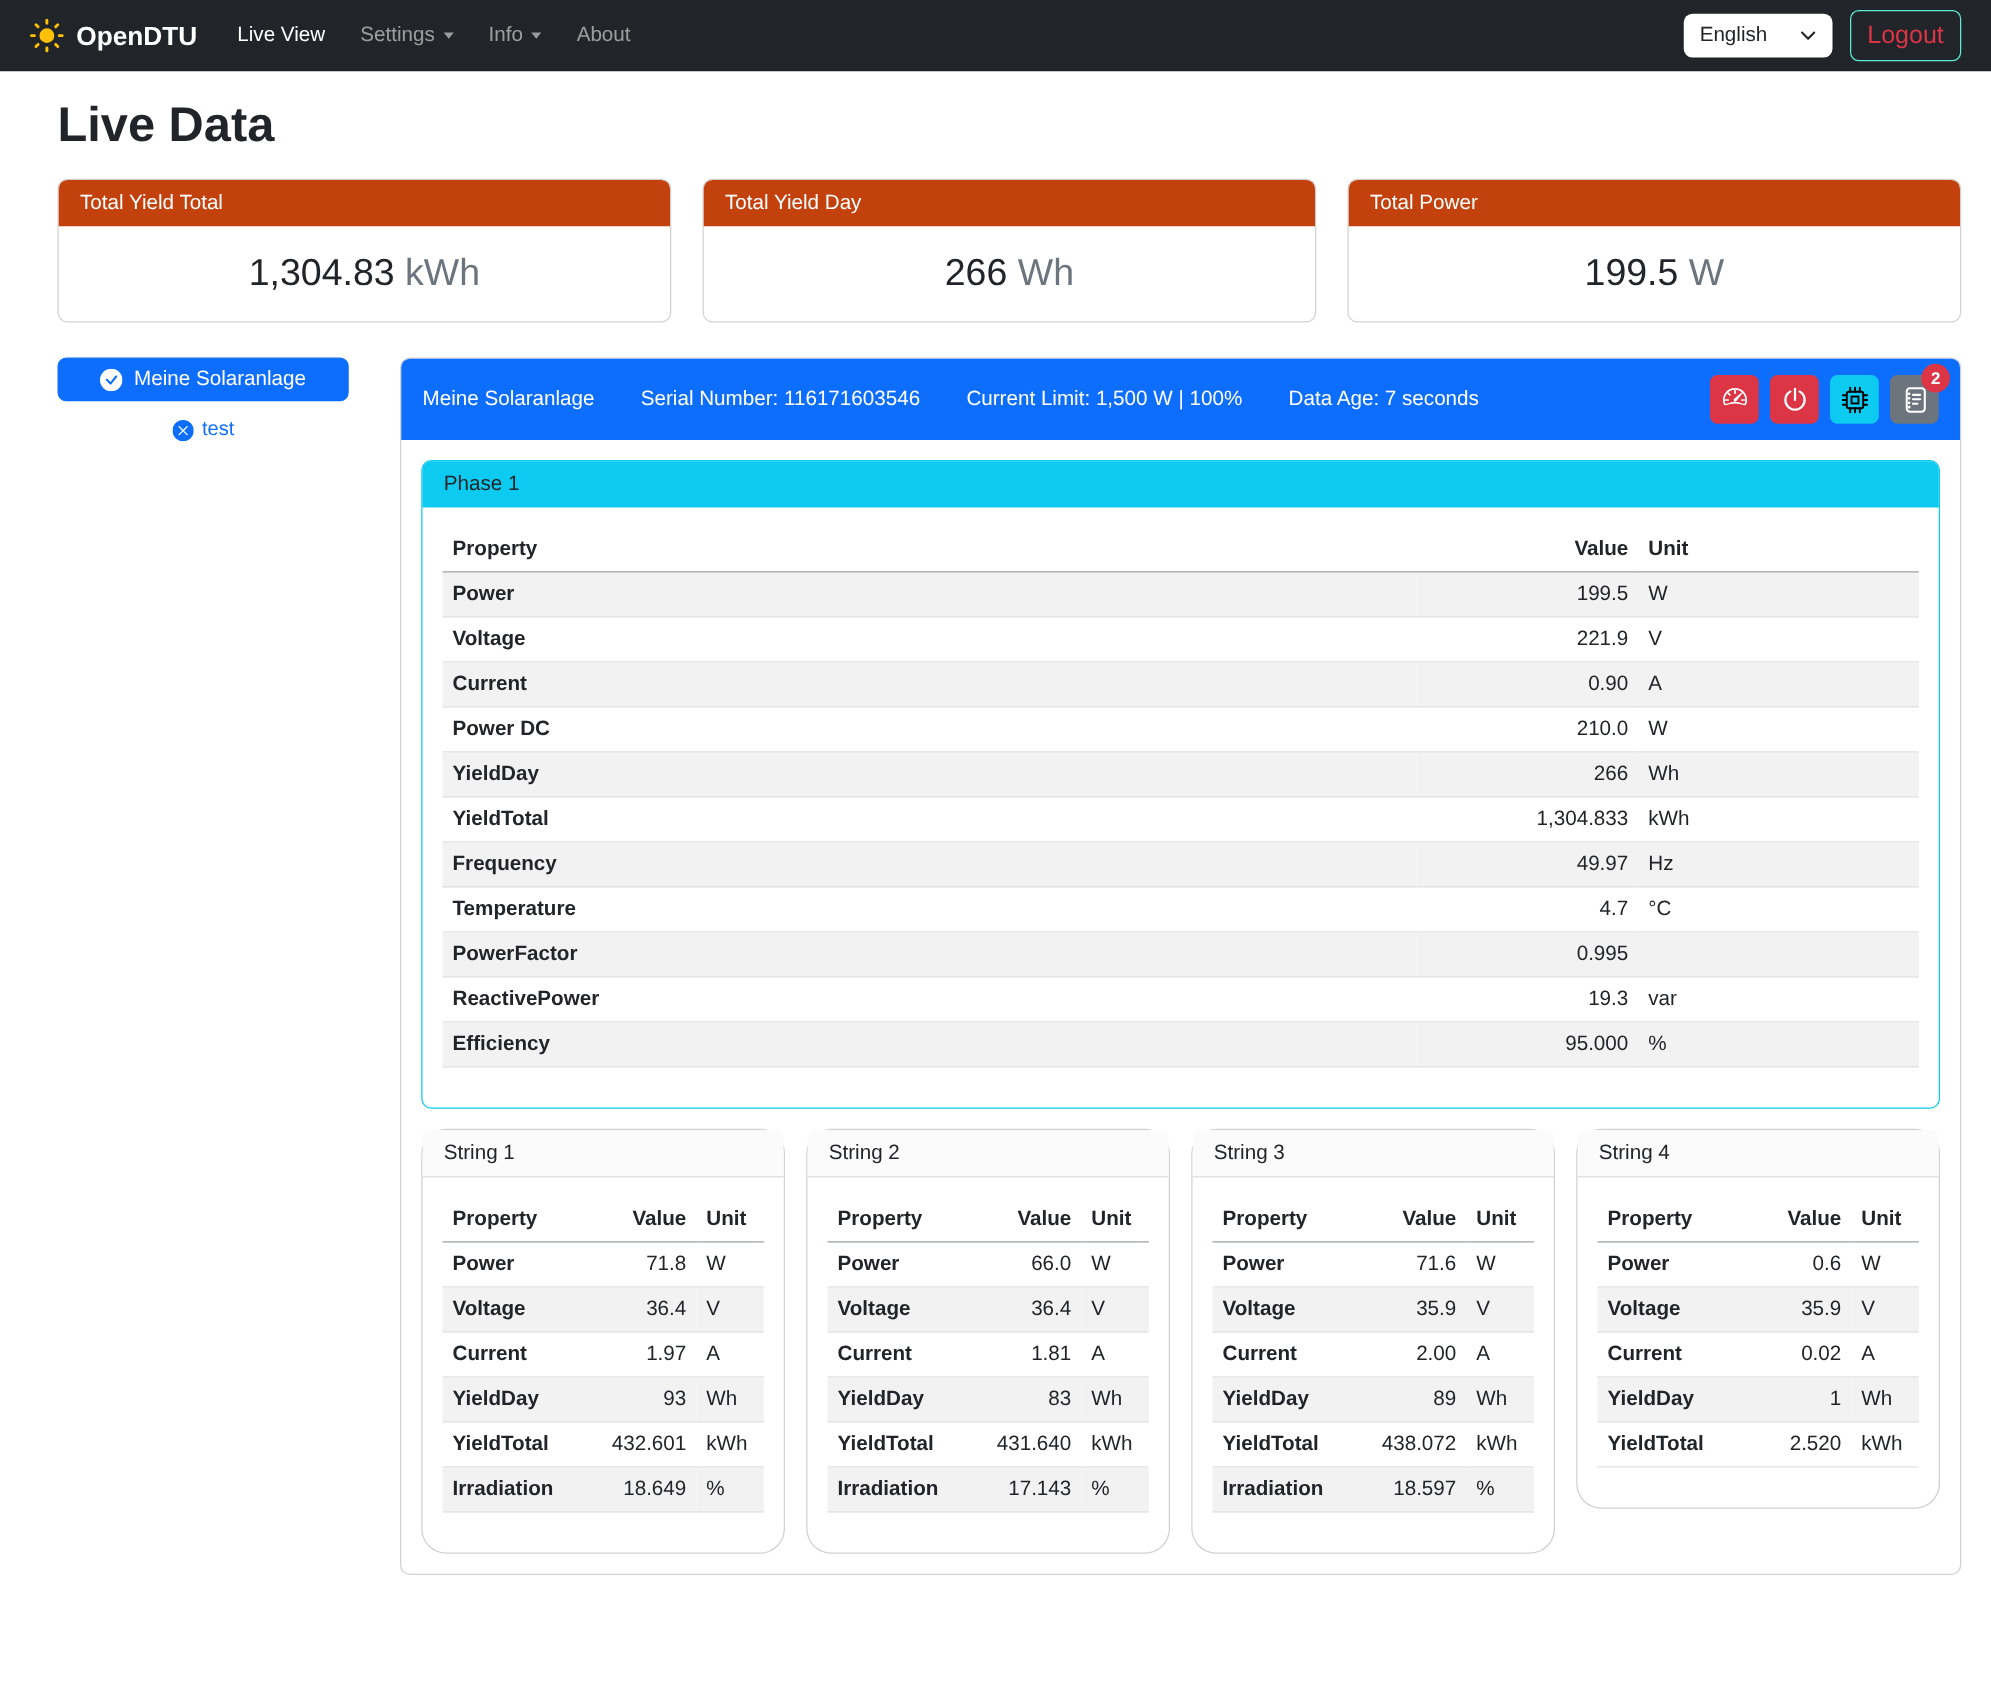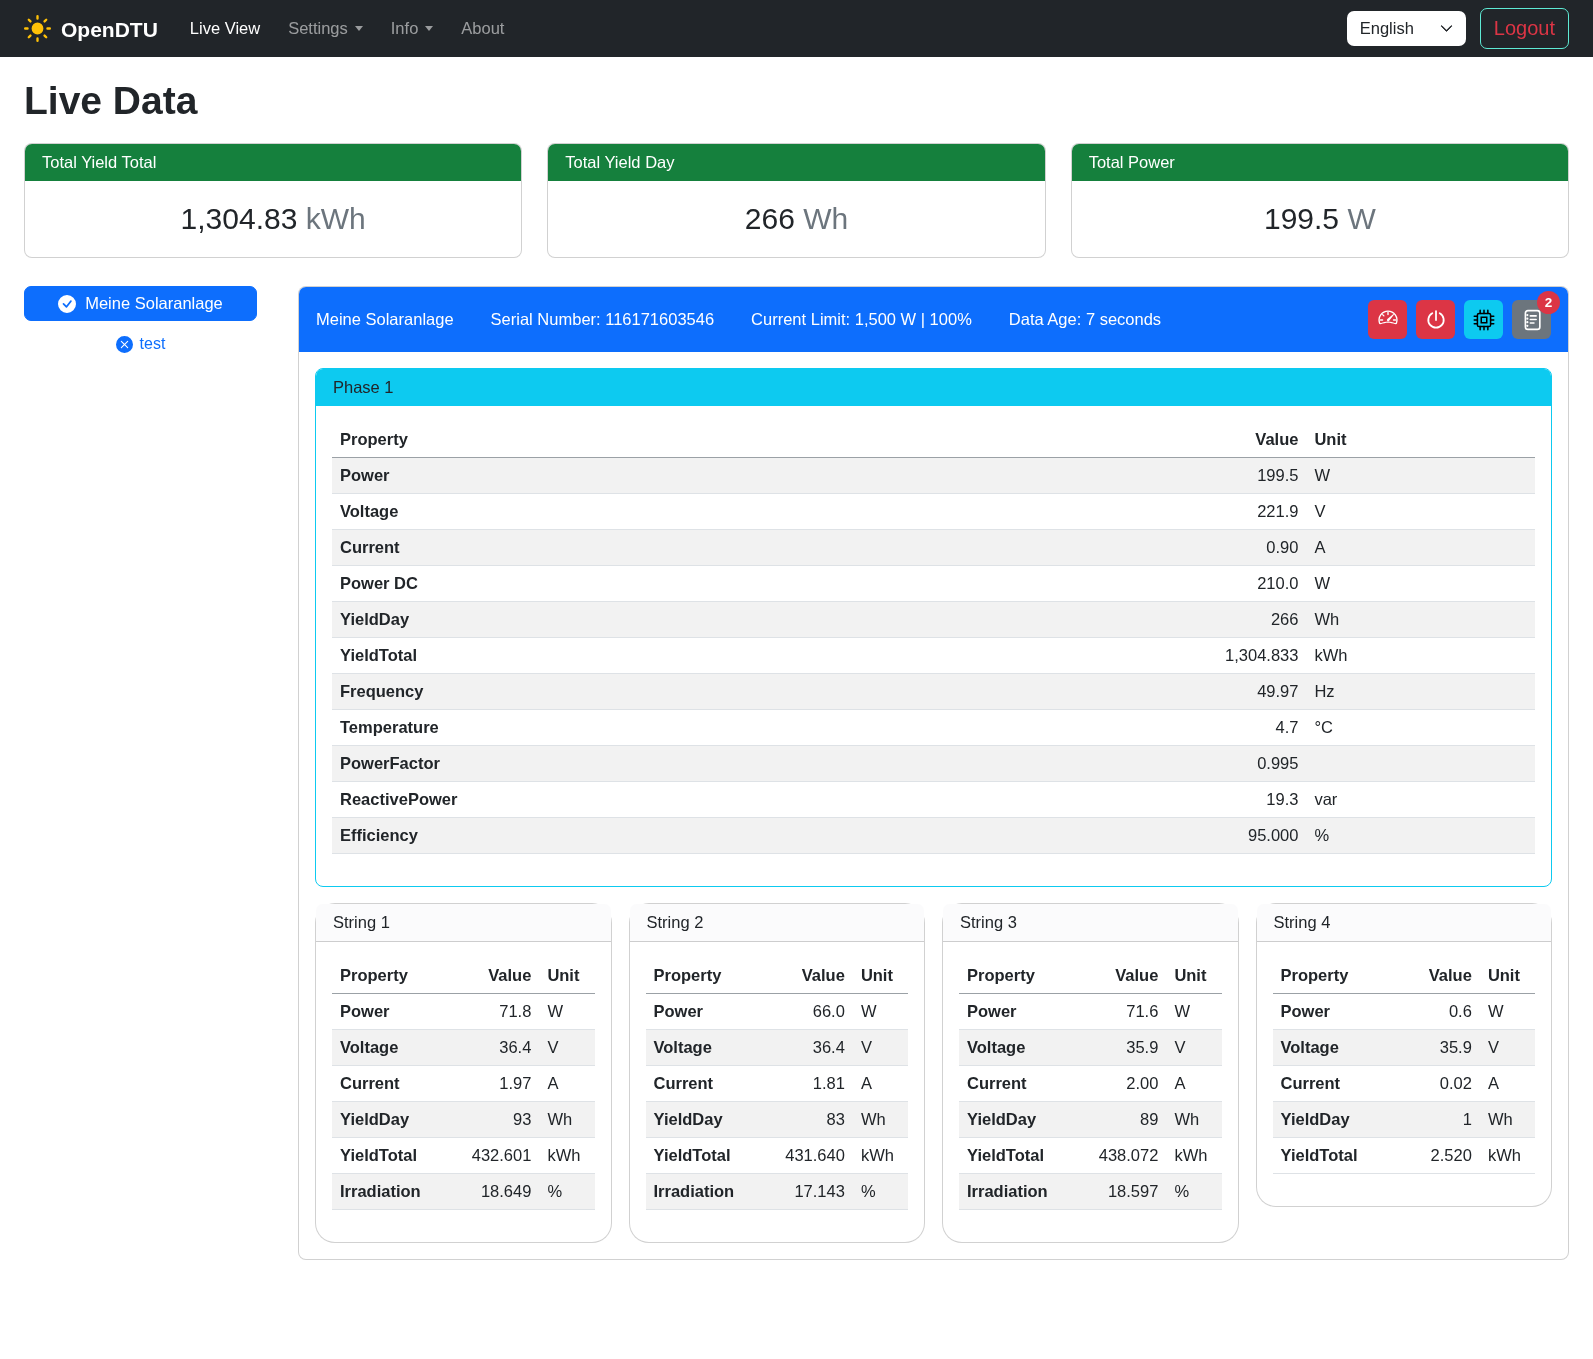--- a/index.html
+++ b/index.html
@@ -69,37 +69,37 @@
     border: 1px solid #5eead4;
     color: #dc3545;
     border-radius: 7px;
     padding: 8px 13px;
     font-size: 20px;
     font-family: inherit;
     cursor: pointer;
   }
 
   
-  .page { padding: 16px 24px 24px 24px; }
+  .page { padding: 16px 24px 24px 24px; margin-left: 22px; }
   h1.page-title { font-size: 39px; font-weight: 700; margin: 6px 0 20px 0; color: #212529; }
 
   
   .summary-row {
     display: grid;
     grid-template-columns: repeat(3, 1fr);
     gap: 25px;
     margin-bottom: 28px;
   }
   .summary-card {
     border: 1px solid rgba(0,0,0,0.18);
     border-radius: 8px;
     background: #fff;
   }
   .summary-card .card-header {
-    background: #15803d;
+    background: #c2410c;
     color: #fff;
     font-size: 16.5px;
     padding: 9px 17px;
     border-radius: 7px 7px 0 0;
   }
   .summary-card .card-body {
     padding: 16px;
     text-align: center;
     font-size: 30px;
     font-weight: 500;

